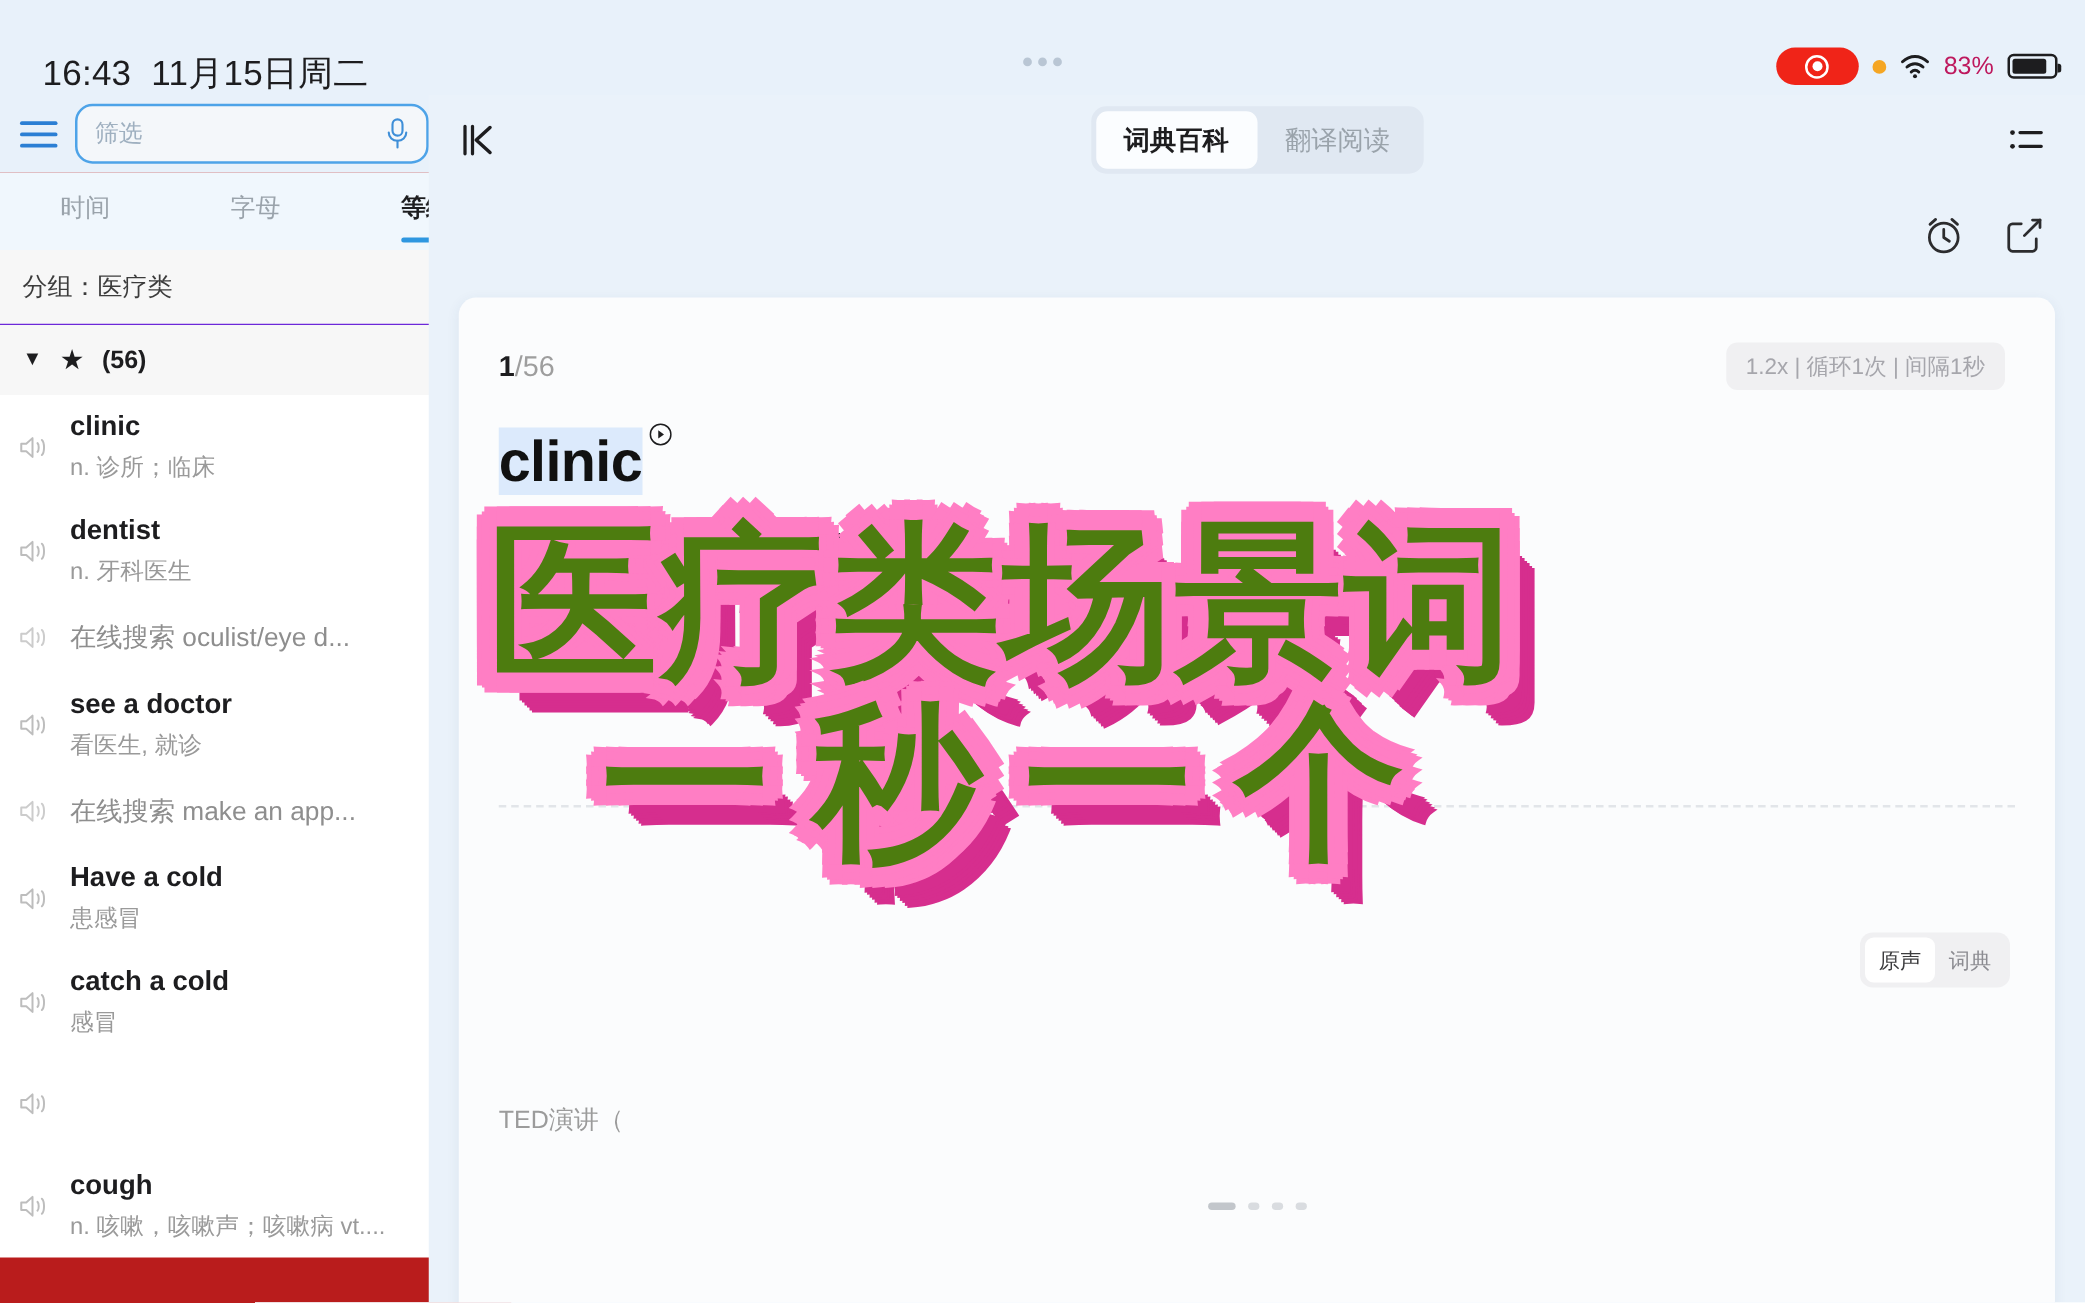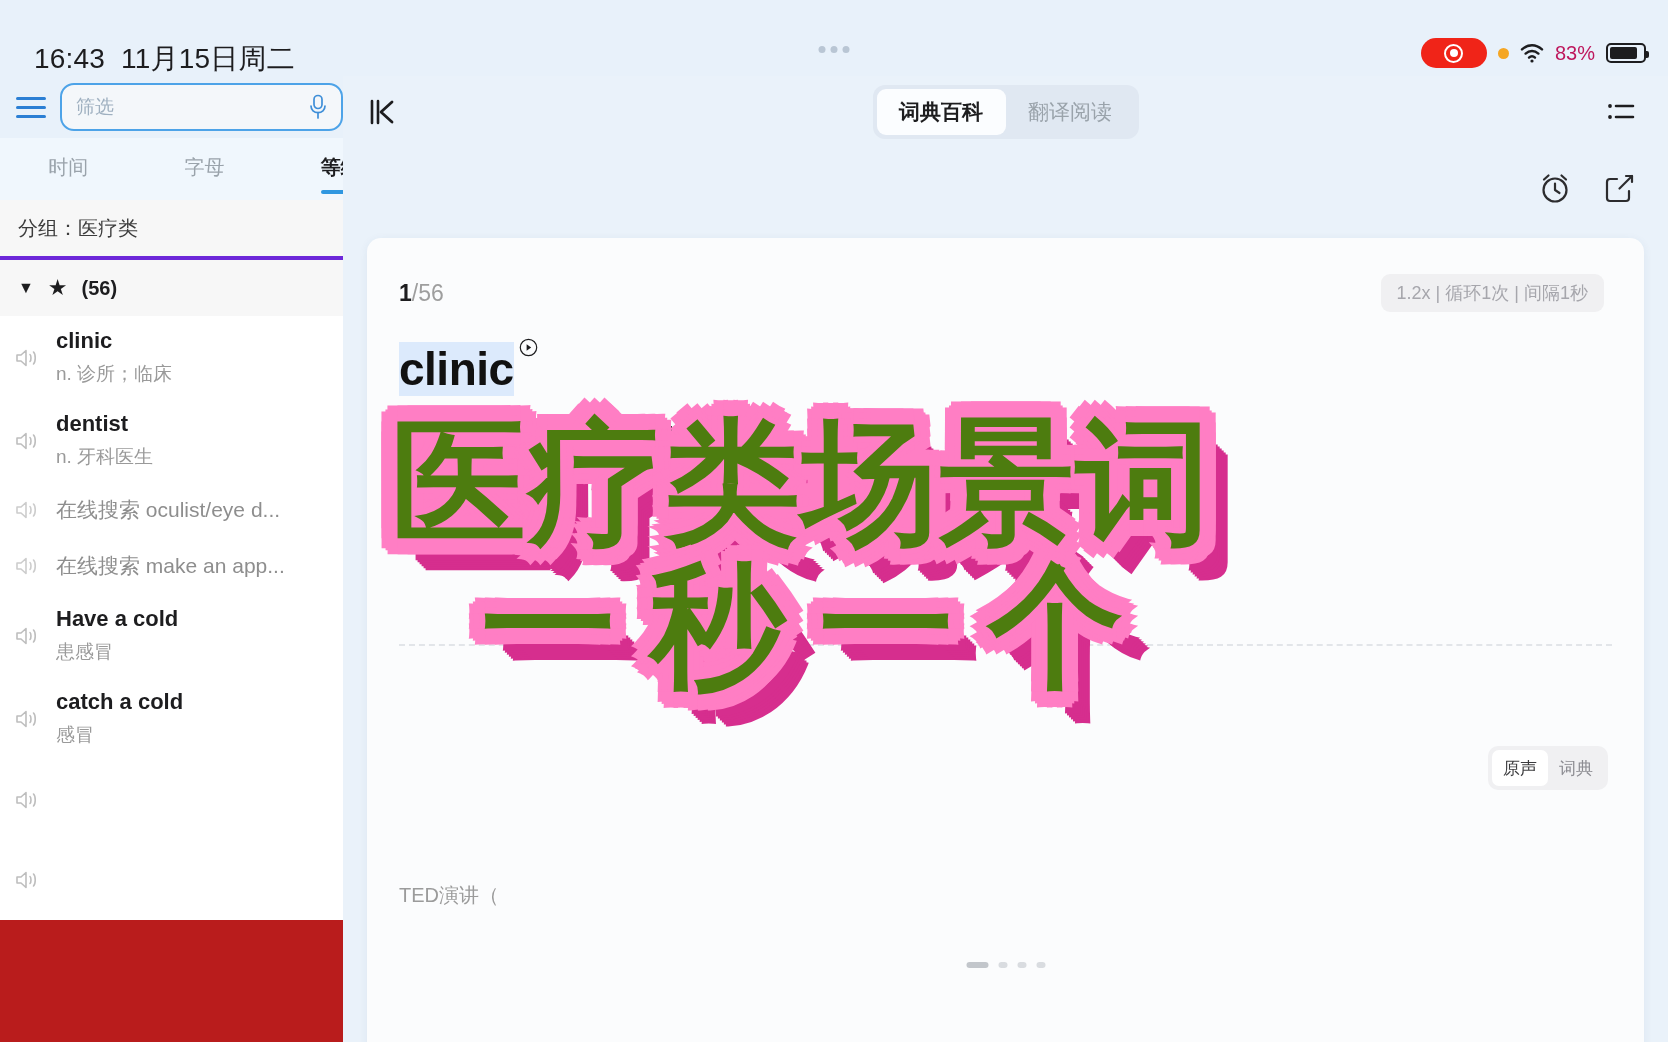--- a/index.html
+++ b/index.html
@@ -86,21 +86,21 @@
     flex: 1; text-align: center; font-size: 20px; color: #9aa3ab;
     position: relative; height: 62px; line-height: 58px; cursor: pointer;
   }
   .sb-tab.active { color: #1d1d1f; font-weight: bold; }
   .sb-tab.active::after {
     content: ""; position: absolute; left: 50%; transform: translateX(-50%);
     bottom: 6px; width: 40px; height: 4px; border-radius: 2px; background: #2f97e0;
   }
 
   .group-row {
-    height: 60px; background: #f7f7f7; border-bottom: 4px solid #6d28d9;
+    height: 60px; background: #f7f7f7; border-bottom: 1px solid #6d28d9;
     display: flex; align-items: center; padding: 0 18px;
     font-size: 20px; color: #3c3c3c;
   }
   .group-row .chev { margin-left: auto; color: #b6b6b6; font-size: 22px; }
 
   .star-row {
     height: 56px; background: #f7f7f7;
     display: flex; align-items: center; gap: 14px; padding: 0 18px;
     font-size: 20px; color: #1d1d1f; font-weight: 600;
   }
@@ -334,20 +334,31 @@
         <svg class="spk" viewBox="0 0 26 22">
           <path d="M3 8h4l5-4.5v15L7 14H3z" stroke="#8f8f8f" stroke-width="1.6" fill="none" stroke-linejoin="round"></path>
           <path d="M16 7.5c1.3 1.1 1.3 5.9 0 7" stroke="#8f8f8f" stroke-width="1.6" fill="none" stroke-linecap="round"></path>
           <path d="M19.5 5c2.3 2 2.3 10 0 12" stroke="#8f8f8f" stroke-width="1.6" fill="none" stroke-linecap="round"></path>
         </svg>
         <div class="w-texts">
           <span class="w-online">在线搜索 oculist/eye d...</span>
         </div>
       </div>
 
+      <div class="word-item">
+        <svg class="spk" viewBox="0 0 26 22">
+          <path d="M3 8h4l5-4.5v15L7 14H3z" stroke="#6f6f6f" stroke-width="1.6" fill="none" stroke-linejoin="round"></path>
+          <path d="M16 7.5c1.3 1.1 1.3 5.9 0 7" stroke="#6f6f6f" stroke-width="1.6" fill="none" stroke-linecap="round"></path>
+          <path d="M19.5 5c2.3 2 2.3 10 0 12" stroke="#6f6f6f" stroke-width="1.6" fill="none" stroke-linecap="round"></path>
+        </svg>
+        <div class="w-texts">
+          <span class="w-en">see a doctor</span>
+          <span class="w-cn">看医生, 就诊</span>
+        </div>
+      </div>
 
       <div class="word-item single">
         <svg class="spk" viewBox="0 0 26 22">
           <path d="M3 8h4l5-4.5v15L7 14H3z" stroke="#8f8f8f" stroke-width="1.6" fill="none" stroke-linejoin="round"></path>
           <path d="M16 7.5c1.3 1.1 1.3 5.9 0 7" stroke="#8f8f8f" stroke-width="1.6" fill="none" stroke-linecap="round"></path>
           <path d="M19.5 5c2.3 2 2.3 10 0 12" stroke="#8f8f8f" stroke-width="1.6" fill="none" stroke-linecap="round"></path>
         </svg>
         <div class="w-texts">
           <span class="w-online">在线搜索 make an app...</span>
         </div>
@@ -384,20 +395,24 @@
           <path d="M19.5 5c2.3 2 2.3 10 0 12" stroke="#6f6f6f" stroke-width="1.6" fill="none" stroke-linecap="round"></path>
         </svg>
       </div>
 
       <div class="word-item">
         <svg class="spk" viewBox="0 0 26 22">
           <path d="M3 8h4l5-4.5v15L7 14H3z" stroke="#6f6f6f" stroke-width="1.6" fill="none" stroke-linejoin="round"></path>
           <path d="M16 7.5c1.3 1.1 1.3 5.9 0 7" stroke="#6f6f6f" stroke-width="1.6" fill="none" stroke-linecap="round"></path>
           <path d="M19.5 5c2.3 2 2.3 10 0 12" stroke="#6f6f6f" stroke-width="1.6" fill="none" stroke-linecap="round"></path>
         </svg>
+        <div class="w-texts">
+          <span class="w-en">cough</span>
+          <span class="w-cn">n. 咳嗽，咳嗽声；咳嗽病 vt....</span>
+        </div>
       </div>
 
     </div>
   </div>
 
   <div class="main">
 
     <div class="main-topbar">
       <svg class="collapse-icon" viewBox="0 0 34 34">
         <path d="M5 6v22M11 6v22" stroke="#1d1d1f" stroke-width="2.6" stroke-linecap="round"></path>

